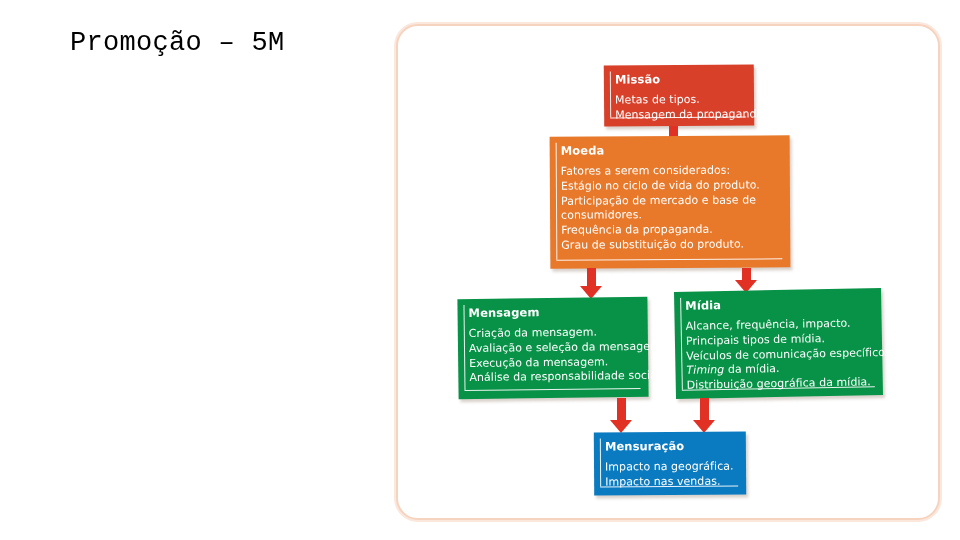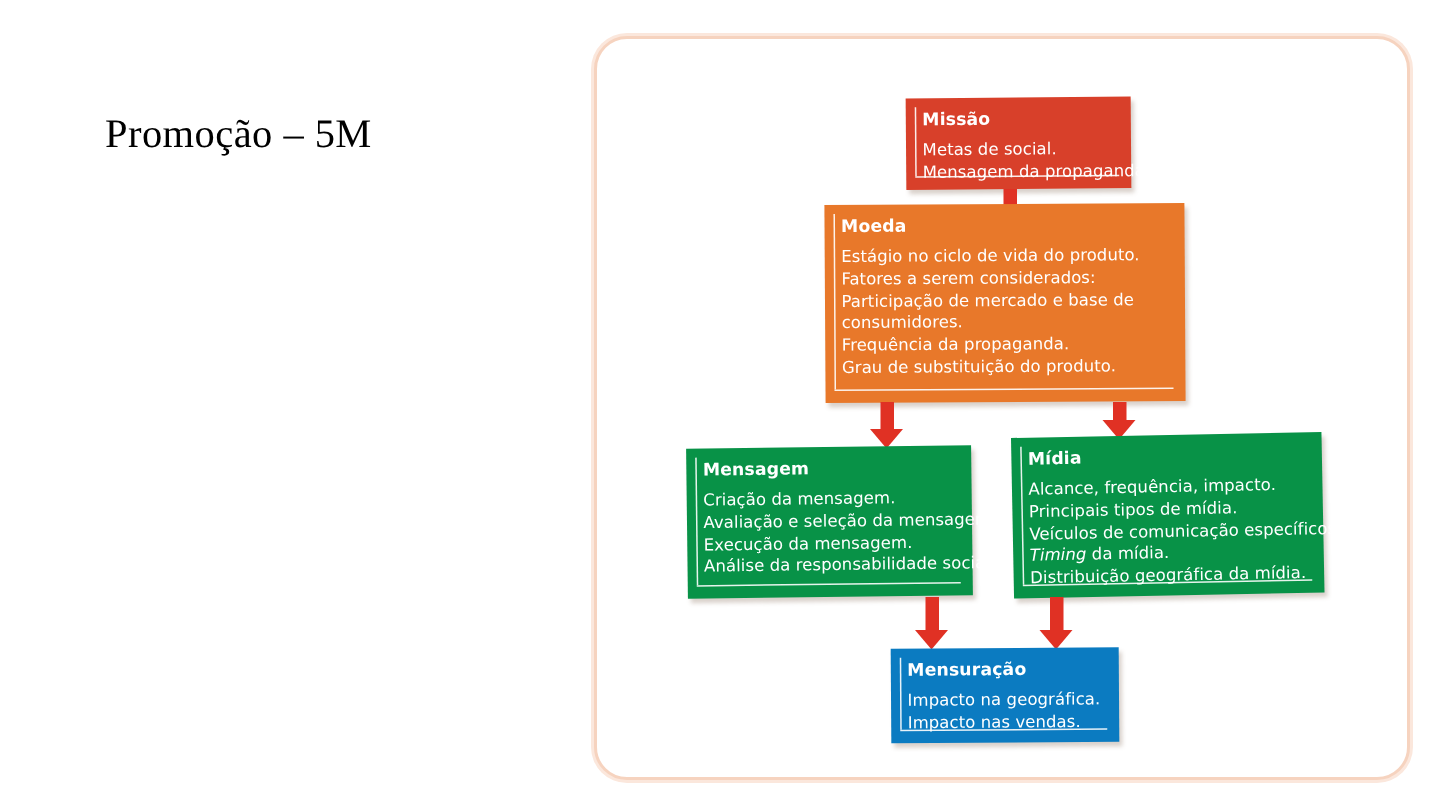--- a/index.html
+++ b/index.html
@@ -14,27 +14,26 @@
     overflow: hidden;
     position: relative;
   }
 
   
   #slide-title {
     position: absolute;
     left: 70px;
     top: 28px;
     width: 300px;
-    font-family: Liberation Serif, serif;
+    font-family: Liberation Mono, monospace;
     font-size: 27px;
     font-weight: 400;
     color: #000000;
     letter-spacing: 0.3px;
     white-space: nowrap;
-    margin-top: 46px;
   }
 
   
   #diagram-frame {
     position: absolute;
     left: 396px;
     top: 24px;
     width: 544px;
     height: 496px;
     background: #ffffff;
@@ -155,35 +154,35 @@
 <body>
 
 <div id="slide-title">Promoção – 5M</div>
 
 <div id="diagram-frame">
   <div id="diagram-canvas">
 
     <div class="node" id="node-missao">
       <div class="node-title">Missão</div>
       <div class="node-body">
-        <span class="ln">Metas de social.</span>
+        <span class="ln">Metas de tipos.</span>
         <span class="ln">Mensagem da propaganda.</span>
       </div>
     </div>
 
     <div class="arrow" id="arrow-missao-moeda">
       <div class="shaft" style="height:13px;"></div>
       <div class="head" style="top:11px;"></div>
     </div>
 
     <div class="node" id="node-moeda">
       <div class="node-title">Moeda</div>
       <div class="node-body">
+        <span class="ln">Fatores a serem considerados:</span>
         <span class="ln">Estágio no ciclo de vida do produto.</span>
-        <span class="ln">Fatores a serem considerados:</span>
         <span class="ln wrap">Participação de mercado e base de consumidores.</span>
         <span class="ln">Frequência da propaganda.</span>
         <span class="ln">Grau de substituição do produto.</span>
       </div>
     </div>
 
     <div class="arrow" id="arrow-moeda-mensagem">
       <div class="shaft" style="height:20px;"></div>
       <div class="head" style="top:18px;"></div>
     </div>

